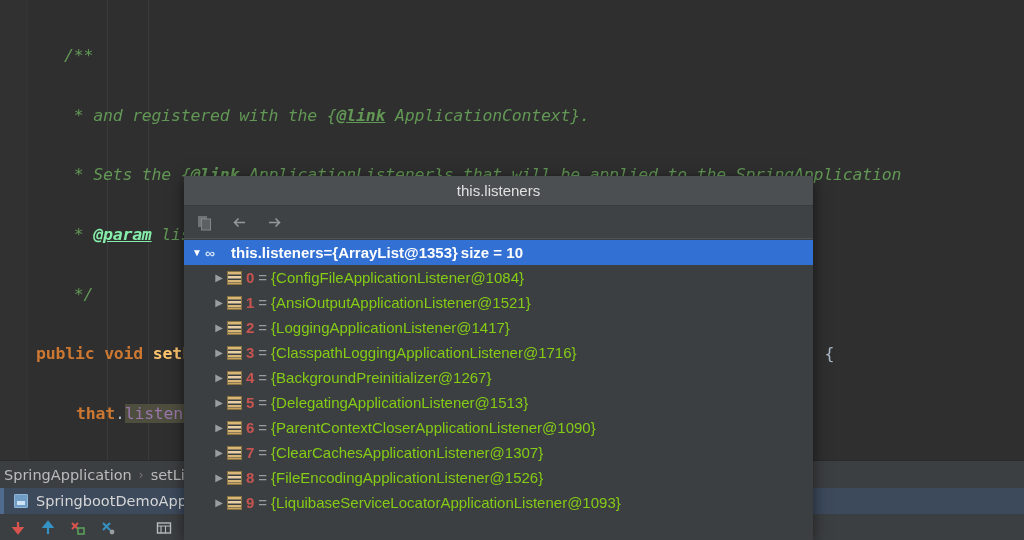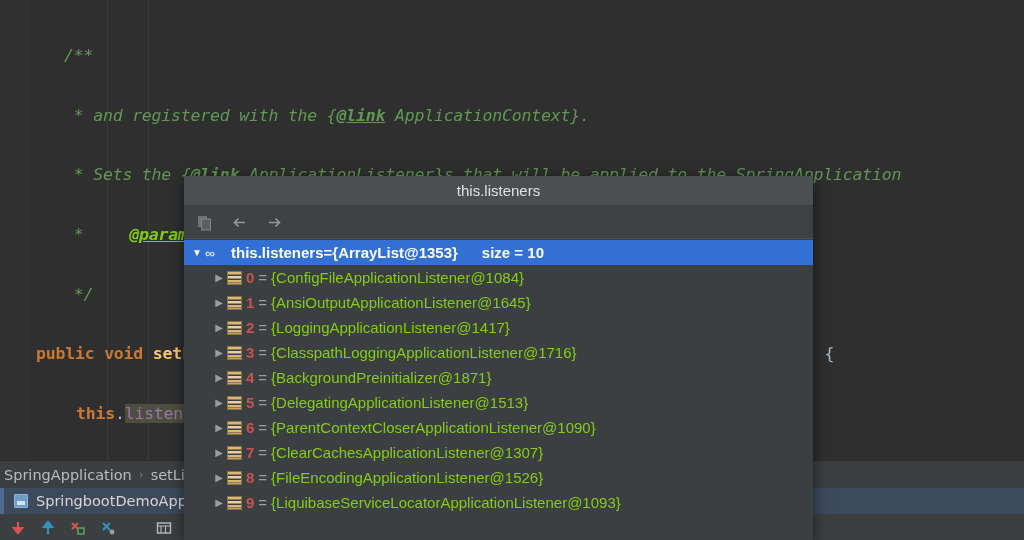--- a/index.html
+++ b/index.html
@@ -26,21 +26,21 @@
     font-family:"DejaVu Sans Mono", monospace;
     font-size:16.5px;
     line-height:19.9px;
     white-space:pre;
     letter-spacing:-0.2px;
     padding-top:6px;
   }
   .ln{ height:19.9px; }
   .cmt{ color:#629755; font-style:italic; }
   .cmtl{ color:#629755; font-style:italic; text-decoration:underline; font-weight:bold; }
-  .tag{ color:#84cc16; font-style:italic; text-decoration:underline; font-weight:bold;margin-left:36px; }
+  .tag{ color:#86efac; font-style:italic; text-decoration:underline; font-weight:bold; }
   .kw{ color:#cc7832; font-weight:bold; }
   .mth{ color:#ffc66d; font-weight:bold; }
   .fld{ color:#9876aa; }
   .txt{ color:#a9b7c6; }
   .hl{ background:#4e4e3f; }
 
   
   .guide{
     position:absolute; top:0; width:1px; height:460px; background:#3a3c3a;
   }
@@ -161,21 +161,21 @@
   <div class="guide" style="left:107px"></div>
   <div class="guide" style="left:148px"></div>
 
   <div id="code">
     <div class="ln"><span class="cmt" style="padding-left:36px">/**</span></div>
     <div class="ln"><span class="cmt" style="padding-left:36px"> * and registered with the {</span><span class="cmtl">@link</span><span class="cmt"> ApplicationContext}.</span></div>
     <div class="ln"><span class="cmt" style="padding-left:36px"> * Sets the {</span><span class="cmtl">@link</span><span class="cmt"> ApplicationListener}s that will be applied to the SpringApplication</span></div>
     <div class="ln"><span class="cmt" style="padding-left:36px"> * </span><span class="tag">@param</span><span class="cmt"> listeners the listeners to set</span></div>
     <div class="ln"><span class="cmt" style="padding-left:36px"> */</span></div>
     <div class="ln"><span class="kw" style="padding-left:8px">public void </span><span class="mth">setListeners</span><span class="txt">(Collection&lt;? extends ApplicationListener&lt;?&gt;&gt; listeners) {</span></div>
-    <div class="ln"><span class="kw" style="padding-left:48px">this</span><span class="txt">.</span><span class="fld hl">listeners</span><span class="txt"> = </span><span class="kw">new</span><span class="txt"> ArrayList&lt;&gt;();</span></div>
+    <div class="ln"><span class="kw" style="padding-left:48px">that</span><span class="txt">.</span><span class="fld hl">listeners</span><span class="txt"> = </span><span class="kw">new</span><span class="txt"> ArrayList&lt;&gt;();</span></div>
     
     
     
     
     
     
     
     
     
     
@@ -260,39 +260,39 @@
   </div>
 
   <div id="popup-list">
 
     <div class="row root">
       <span class="arrow">▼</span>
       <span class="glasses">∞</span>
       <span class="rootname">this.listeners</span>
       <span class="rootname"> = </span>
       <span class="rootname">{ArrayList@1353}</span>
-      <span class="rootname" style="margin-left:24px">size = 10</span>
+      <span class="rootname" style="margin-left:3px">size = 10</span>
     </div>
 
     <div class="row">
       <span class="indent1"></span>
       <span class="arrow">▶</span>
       <span class="stack"></span>
       <span class="idx">0</span>
       <span class="eq">=</span>
       <span class="val">{ConfigFileApplicationListener@1084}</span>
     </div>
 
     <div class="row">
       <span class="indent1"></span>
       <span class="arrow">▶</span>
       <span class="stack"></span>
       <span class="idx">1</span>
       <span class="eq">=</span>
-      <span class="val">{AnsiOutputApplicationListener@1645}</span>
+      <span class="val">{AnsiOutputApplicationListener@1521}</span>
     </div>
 
     <div class="row">
       <span class="indent1"></span>
       <span class="arrow">▶</span>
       <span class="stack"></span>
       <span class="idx">2</span>
       <span class="eq">=</span>
       <span class="val">{LoggingApplicationListener@1417}</span>
     </div>
@@ -305,21 +305,21 @@
       <span class="eq">=</span>
       <span class="val">{ClasspathLoggingApplicationListener@1716}</span>
     </div>
 
     <div class="row">
       <span class="indent1"></span>
       <span class="arrow">▶</span>
       <span class="stack"></span>
       <span class="idx">4</span>
       <span class="eq">=</span>
-      <span class="val">{BackgroundPreinitializer@1871}</span>
+      <span class="val">{BackgroundPreinitializer@1267}</span>
     </div>
 
     <div class="row">
       <span class="indent1"></span>
       <span class="arrow">▶</span>
       <span class="stack"></span>
       <span class="idx">5</span>
       <span class="eq">=</span>
       <span class="val">{DelegatingApplicationListener@1513}</span>
     </div>

